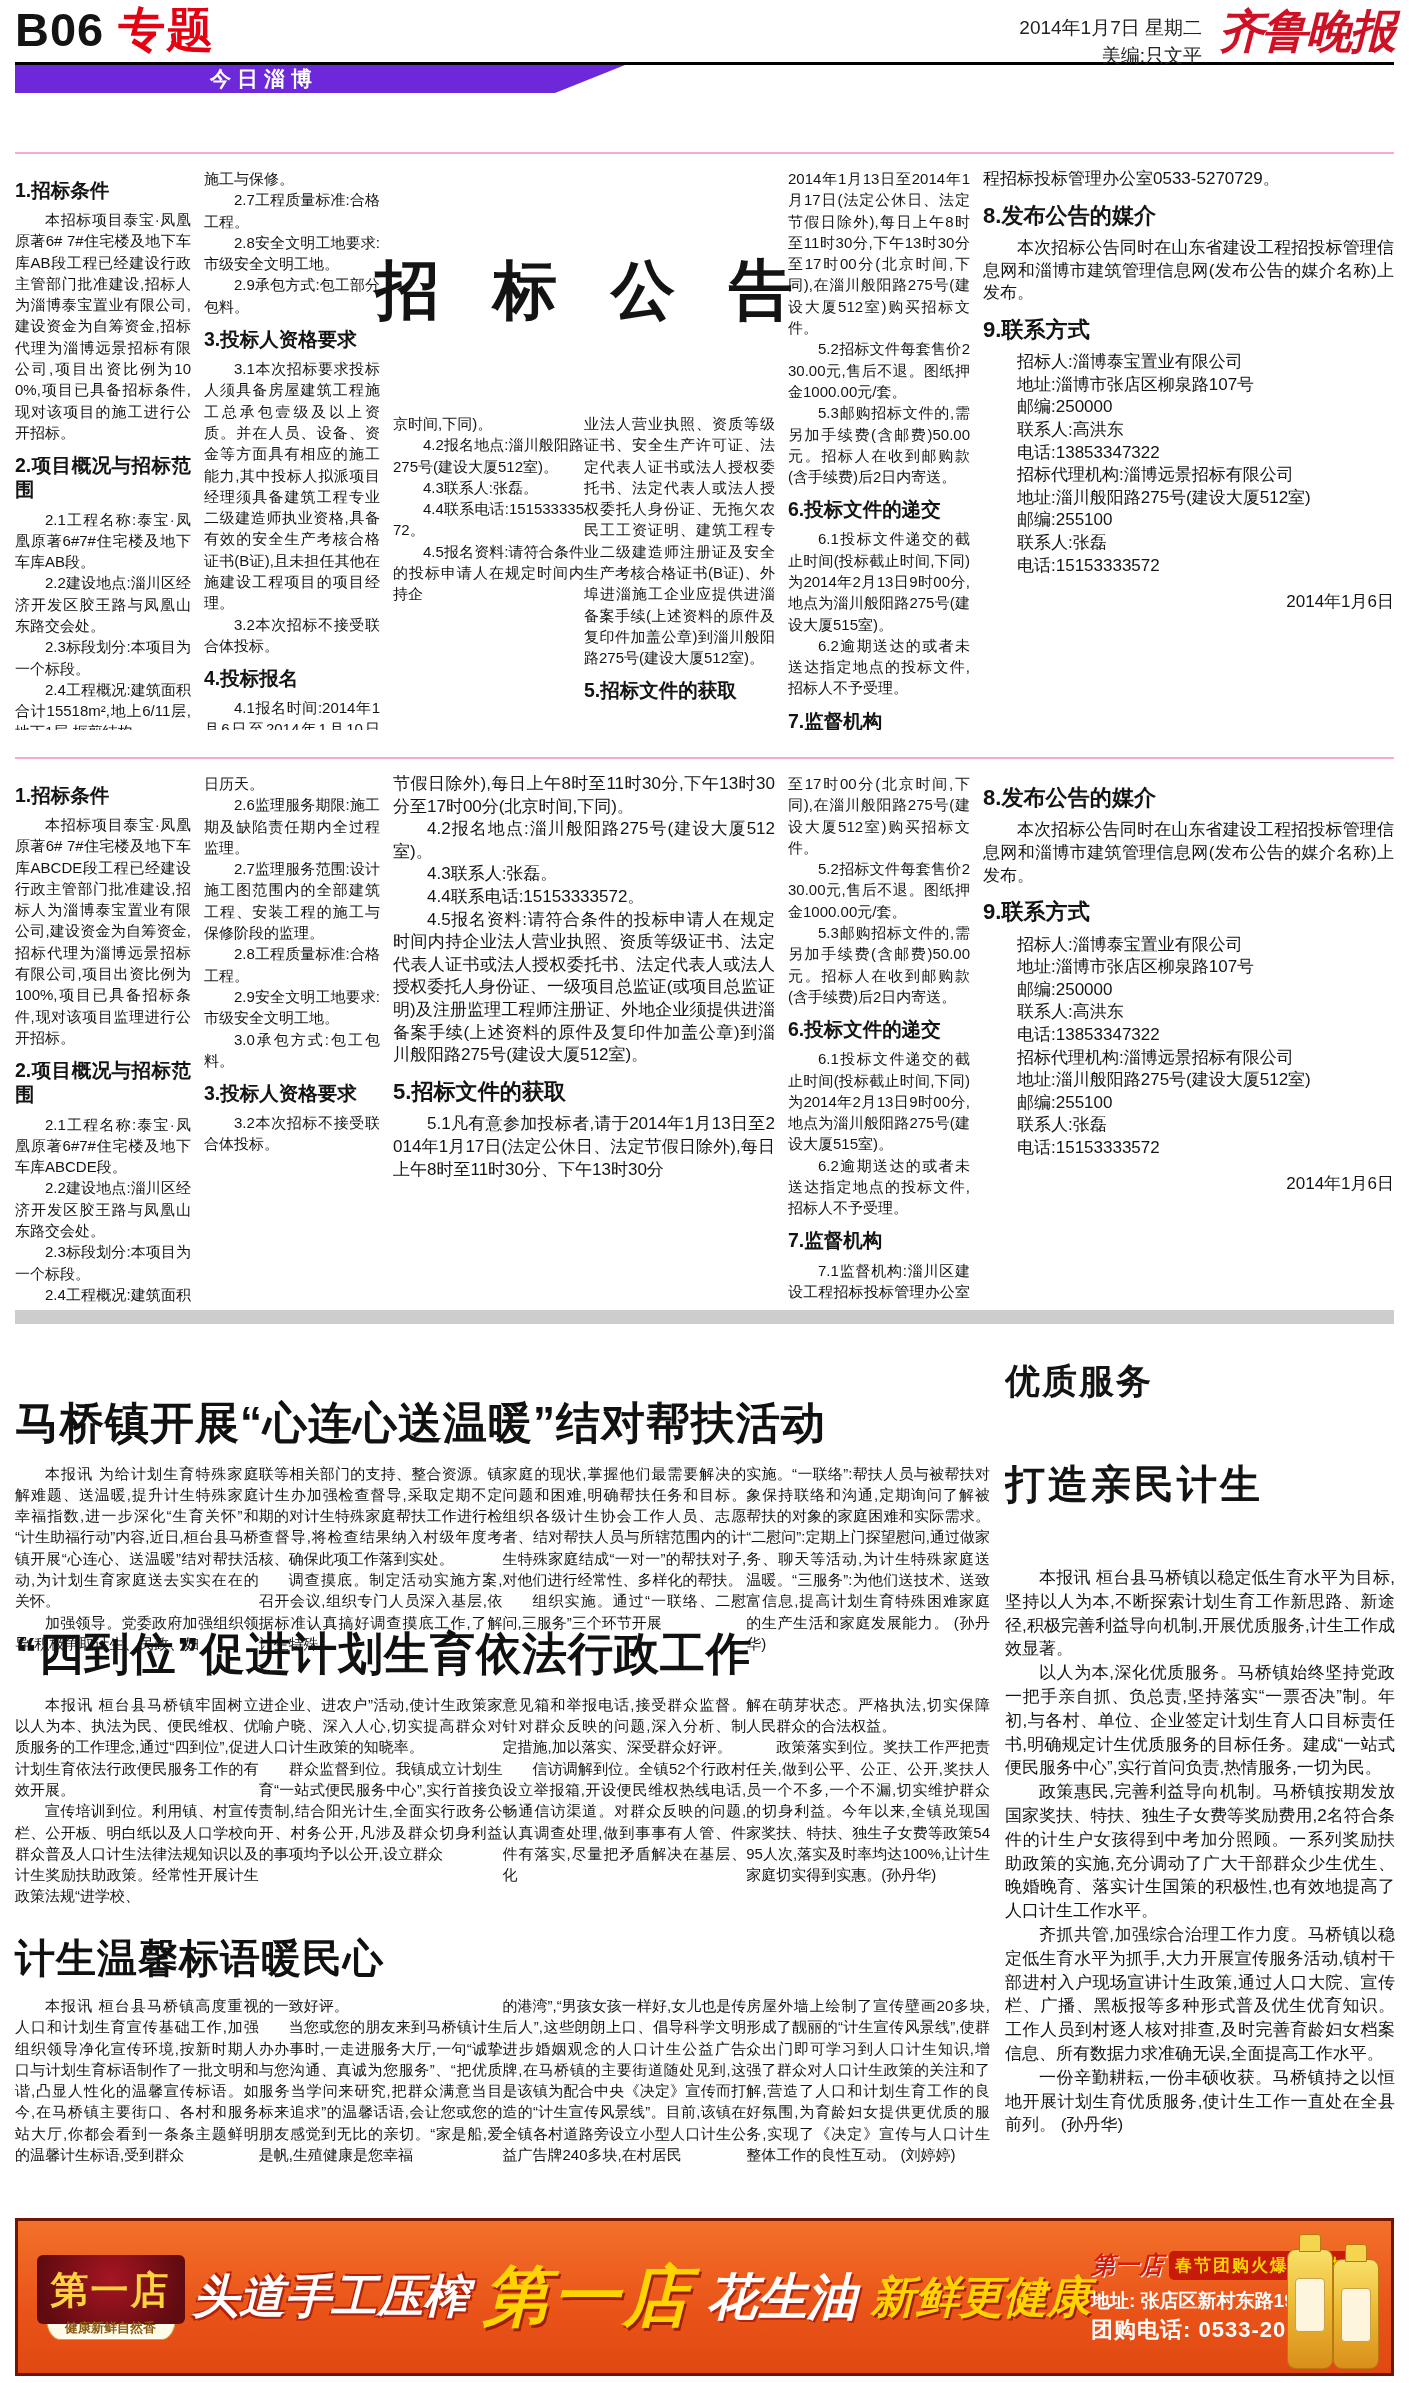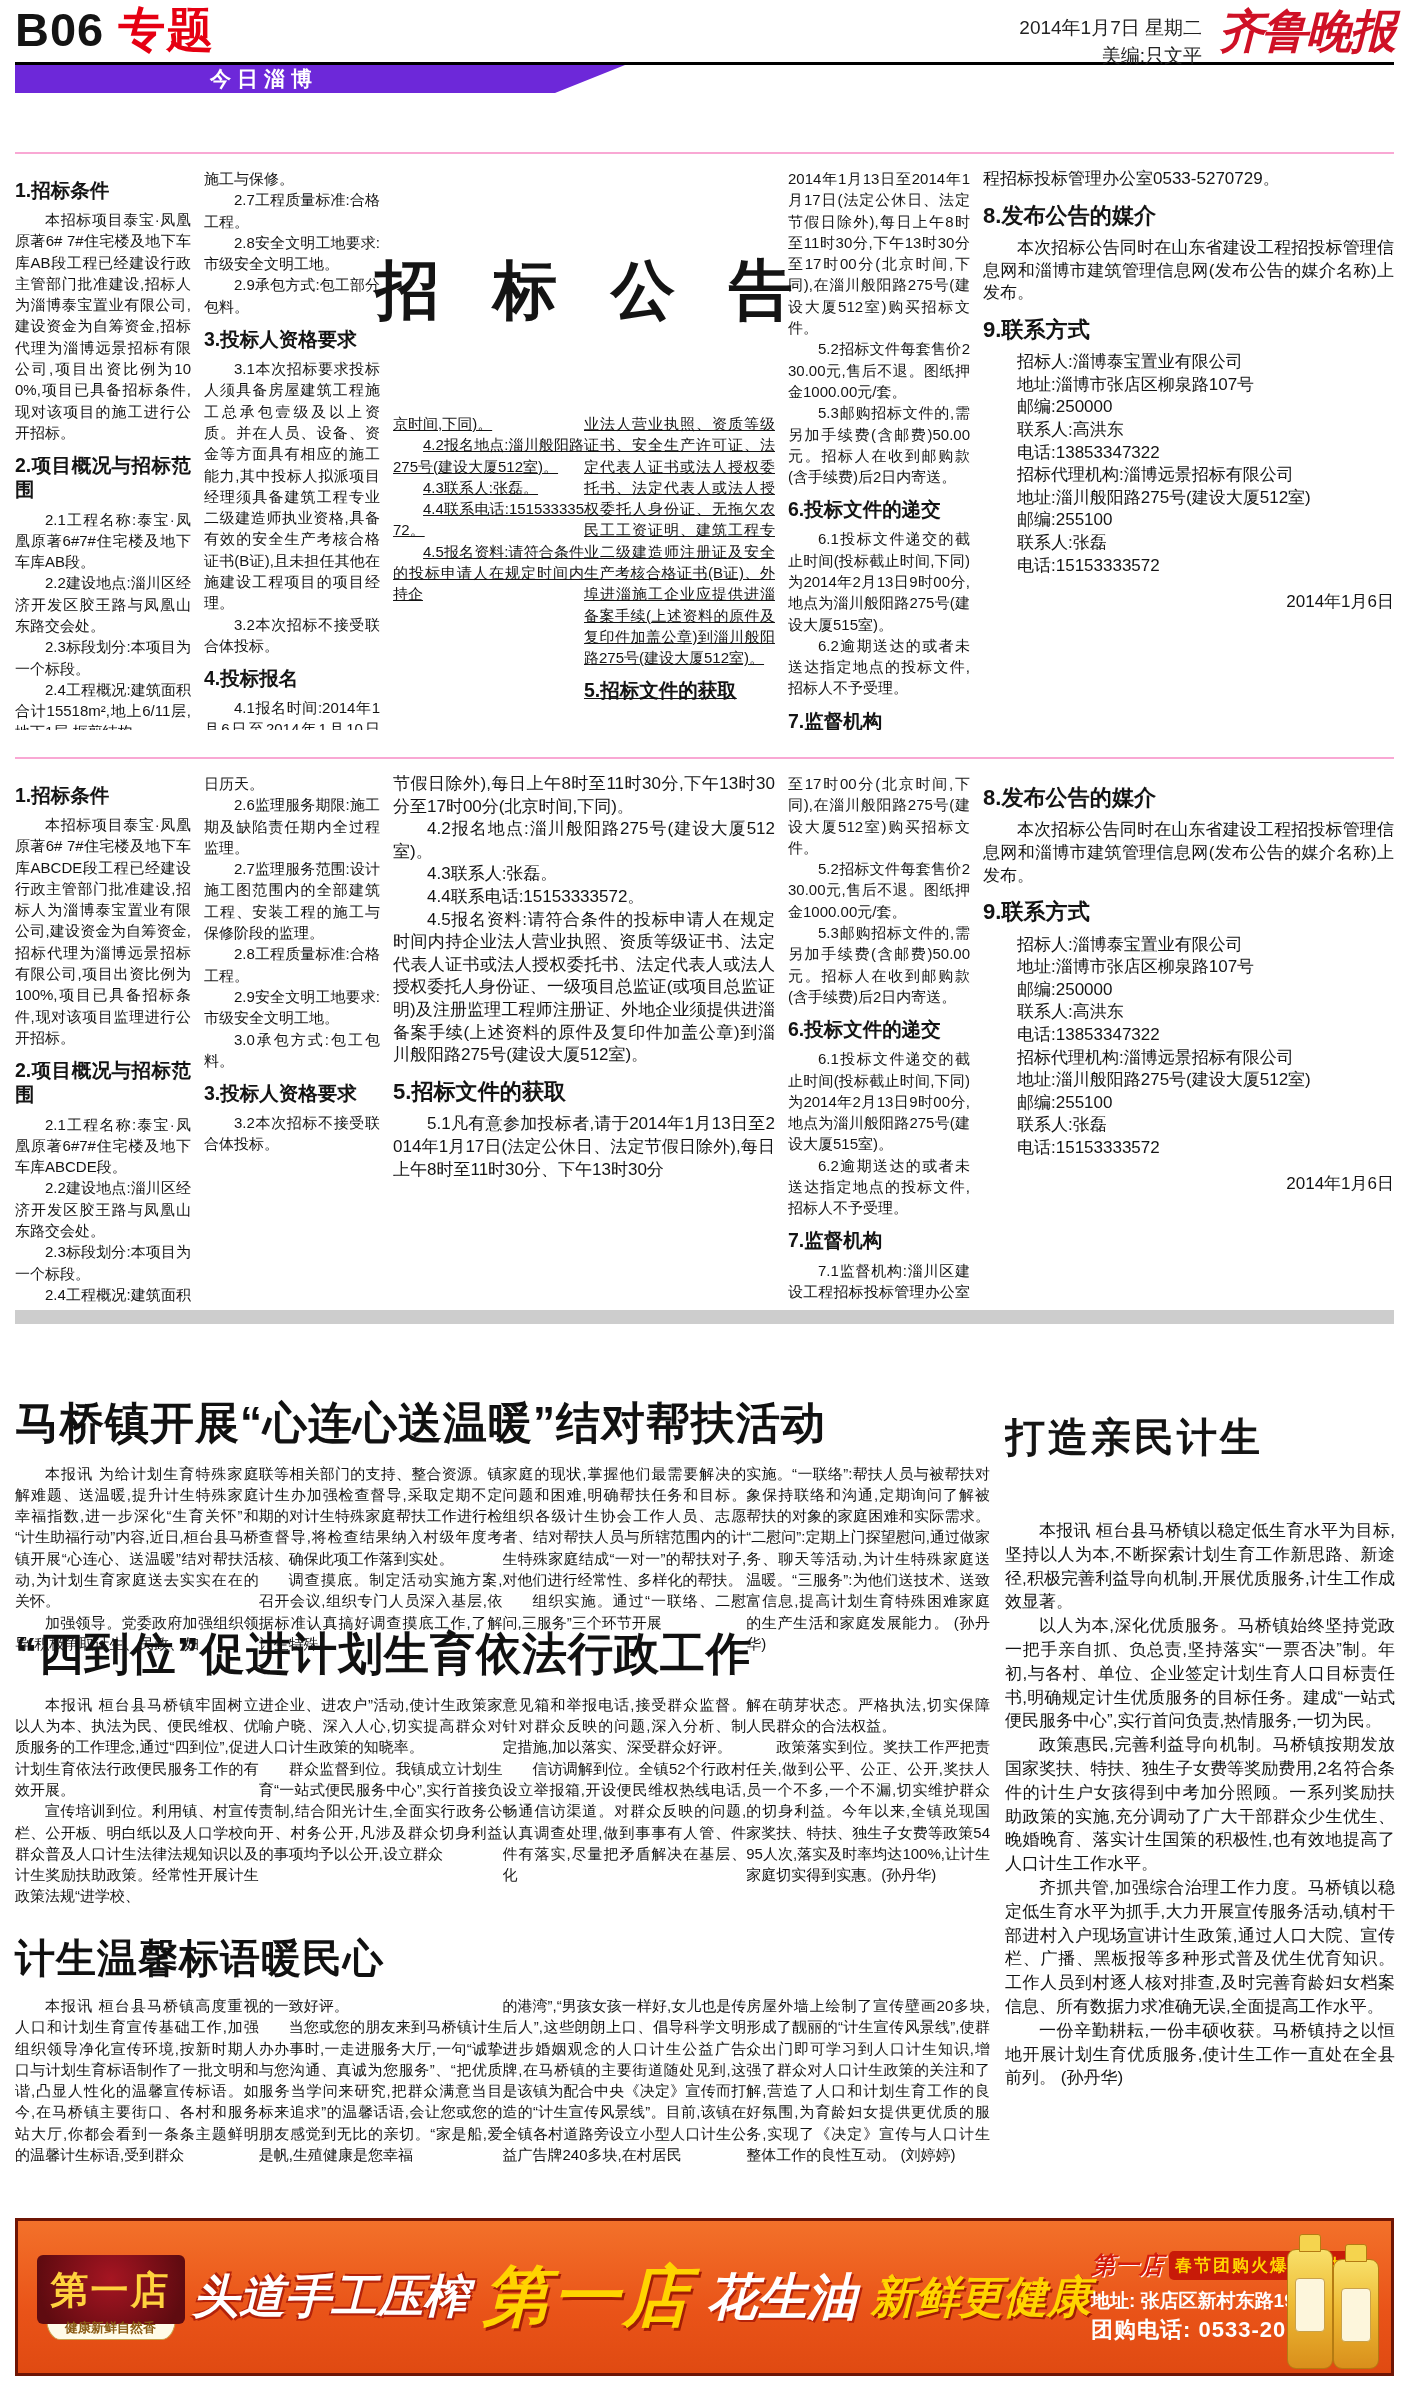--- a/index.html
+++ b/index.html
@@ -32,21 +32,21 @@
   .notice2 { top:757px; height:548px; }
   .n-col { overflow:hidden; font-size:15px; line-height:1.42; }
   .n-col.wide { font-size:17px; line-height:1.33; }
   .n-w1 { width:176px; flex:none; }
   .n-w2 { width:182px; flex:none; }
   .n-w3 { width:382px; flex:none; }
   .n-grow { flex:1; }
   .n-mid { width:382px; flex:none; display:flex; flex-direction:column; }
   .n-title { height:245px; display:flex; align-items:center; justify-content:center;
              font-size:64px; font-weight:700; letter-spacing:18px; white-space:nowrap; text-indent:18px; }
-  .n-midcols { flex:1; display:flex; gap:0; overflow:hidden;text-decoration:underline; }
+  .n-midcols { flex:1; display:flex; gap:0; overflow:hidden; }
   .n-midcols .n-col { flex:1; }
   .blk { margin:0; }
   .blk-p { text-indent:2em; }
   .blk-c { text-indent:0; }
   .blk-h { font-weight:bold; font-size:1.3em; margin:0.5em 0 0.35em; text-indent:0; line-height:1.25; }
   .blk-r { text-align:right; margin-top:0.8em; text-indent:0; }
   
   .gray-rule { position:absolute; left:15px; top:1310px; width:1379px; height:14px; background:#cdcdcd; }
   
   .art { position:absolute; left:15px; width:975px; }
@@ -295,20 +295,21 @@
       <div class="a-col">
           <div class="blk blk-c">的港湾”,“男孩女孩一样好,女儿也是传后人”,这些朗朗上口、倡导科学文明进步婚姻观念的人口计生公益广告牌,在马桥镇的主要街道随处见到,这是该镇为配合中央《决定》宣传而打造的“计生宣传风景线”。目前,该镇在全镇各村道路旁设立小型人口计生公益广告牌240多块,在村居民</div>
         </div>
       <div class="a-col">
           <div class="blk blk-c">房屋外墙上绘制了宣传壁画20多块,形成了靓丽的“计生宣传风景线”,使群众出门即可学习到人口计生知识,增强了群众对人口计生政策的关注和了解,营造了人口和计划生育工作的良好氛围,为育龄妇女提供更优质的服务,实现了《决定》宣传与人口计生整体工作的良性互动。    (刘婷婷)</div>
         </div>
     </div>
   </section>
 
   <aside class="side">
+    <div class="side-kicker">优质服务</div>
     <div class="side-headline">打造亲民计生</div>
     <div class="side-body">
         <div class="blk blk-p">本报讯  桓台县马桥镇以稳定低生育水平为目标,坚持以人为本,不断探索计划生育工作新思路、新途径,积极完善利益导向机制,开展优质服务,计生工作成效显著。</div>
         <div class="blk blk-p">以人为本,深化优质服务。马桥镇始终坚持党政一把手亲自抓、负总责,坚持落实“一票否决”制。年初,与各村、单位、企业签定计划生育人口目标责任书,明确规定计生优质服务的目标任务。建成“一站式便民服务中心”,实行首问负责,热情服务,一切为民。</div>
         <div class="blk blk-p">政策惠民,完善利益导向机制。马桥镇按期发放国家奖扶、特扶、独生子女费等奖励费用,2名符合条件的计生户女孩得到中考加分照顾。一系列奖励扶助政策的实施,充分调动了广大干部群众少生优生、晚婚晚育、落实计生国策的积极性,也有效地提高了人口计生工作水平。</div>
         <div class="blk blk-p">齐抓共管,加强综合治理工作力度。马桥镇以稳定低生育水平为抓手,大力开展宣传服务活动,镇村干部进村入户现场宣讲计生政策,通过人口大院、宣传栏、广播、黑板报等多种形式普及优生优育知识。工作人员到村逐人核对排查,及时完善育龄妇女档案信息、所有数据力求准确无误,全面提高工作水平。</div>
         <div class="blk blk-p">一份辛勤耕耘,一份丰硕收获。马桥镇持之以恒地开展计划生育优质服务,使计生工作一直处在全县前列。    (孙丹华)</div>
       </div>
   </aside>
 

